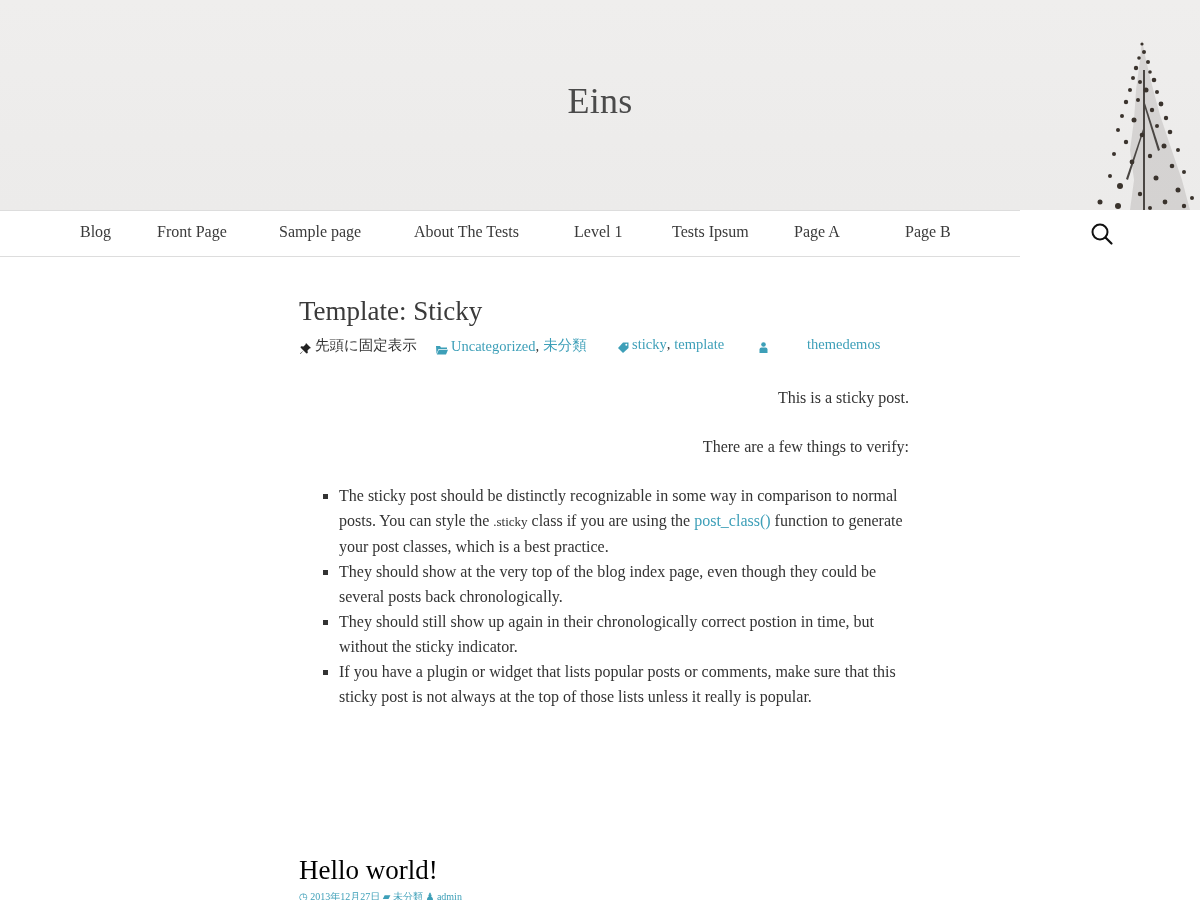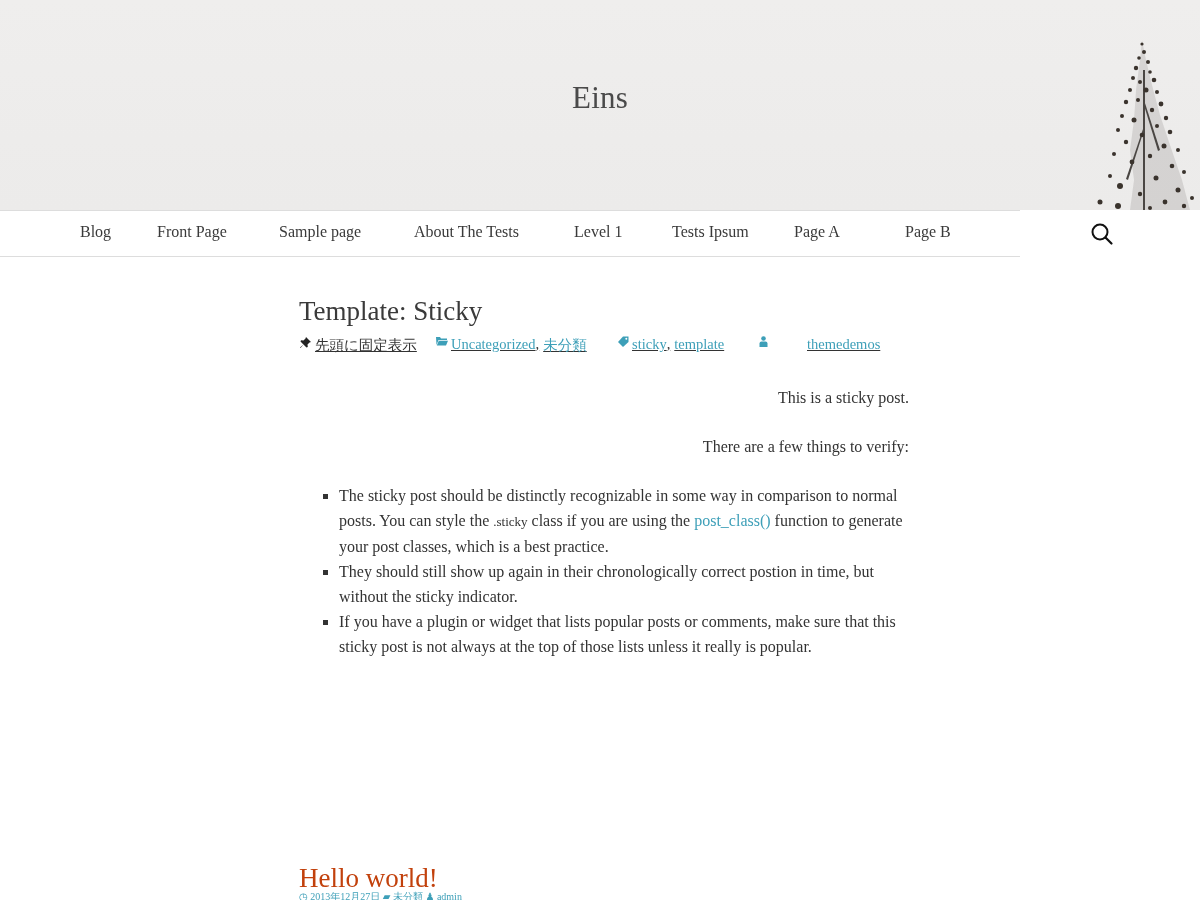--- a/index.html
+++ b/index.html
@@ -6,21 +6,21 @@
   html, body { width: 1200px; height: 900px; overflow: hidden; background: #ffffff; }
   body { font-family: "DejaVu Serif", "Liberation Serif", serif; color: #333333; position: relative; }
 
   .site-header {
     position: absolute; left: 0; top: 0; width: 1200px; height: 210px;
     background: linear-gradient(180deg, #efeeed 0%, #ecebea 100%);
     overflow: hidden;
   }
   .site-title {
     position: absolute; left: 0; top: 80px; width: 1200px; text-align: center;
-    font-size: 31px; color: #4a4a4a; font-weight: normal; letter-spacing: 0.2px;
+    font-size: 36px; color: #4a4a4a; font-weight: normal; letter-spacing: 0.2px;
     font-family: "Liberation Serif", "DejaVu Serif", serif;
   }
   .site-description {
     position: absolute; left: 0; top: 121px; width: 1200px; text-align: center;
     font-size: 16px; color: #555555;
     font-family: "Liberation Serif", "DejaVu Serif", serif;
   }
   .tree { position: absolute; right: 0; top: 30px; width: 140px; height: 180px; }
 
   .nav-bar {
@@ -35,21 +35,21 @@
 
   .content { position: absolute; left: 299px; top: 256px; width: 610px; }
   .entry-title {
     position: absolute; top: 40px; left: 0; font-size: 27px; font-weight: normal; color: #3a3a3a;
     font-family: "Liberation Serif", "DejaVu Serif", serif; white-space: nowrap;
   }
   .entry-meta {
     position: absolute; top: 80px; left: 0; font-size: 14.5px; white-space: nowrap;
     font-family: "Liberation Serif", "DejaVu Serif", serif;
   }
-  .meta-group { position: absolute; top: 0; display: flex; align-items: flex-start; text-decoration: underline; }
+  .meta-group { position: absolute; top: 0; display: flex; align-items: flex-end; }
   .meta-sticky { left: 0; color: #333333; }
   .meta-cats { left: 137px; }
   .meta-tags { left: 319px; }
   .meta-author { left: 460px; gap: 36px; }
   .meta-link { color: #3d9fb8; text-decoration: none; cursor: pointer; }
   .meta-sep { color: #333333; margin-right: 4px; }
   .meta-icon { display: inline-block; margin-right: 3px; }
 
   .entry-content {
     position: absolute; top: 129px; left: 0; width: 610px; font-size: 16px; line-height: 25px;
@@ -58,22 +58,22 @@
   .entry-content p { margin-bottom: 24px; text-align: right; }
   .entry-content ul { list-style: none; margin-left: 40px; margin-top: 14px; }
   .entry-content li { position: relative; width: 570px; }
   .entry-content li::before {
     content: ""; position: absolute; left: -16px; top: 11px; width: 5px; height: 5px; background: #333333;
   }
   .code { font-size: 13px; }
   .inline-link { color: #3d9fb8; text-decoration: none; cursor: pointer; }
 
   .entry2-title {
-    position: absolute; top: 599px; left: 0; font-size: 27px; font-weight: normal; color: #c2410c;
-    font-family: "Liberation Serif", "DejaVu Serif", serif; white-space: nowrap; margin-top: 8px;
+    position: absolute; top: 599px; left: 0; font-size: 27px; font-weight: normal; color: #000000;
+    font-family: "Liberation Serif", "DejaVu Serif", serif; white-space: nowrap;
   }
   .entry2-meta {
     position: absolute; top: 634px; left: 0; height: 10px; width: 560px; overflow: hidden;
     font-size: 10px; color: #3d9fb8; white-space: nowrap;
     font-family: "Liberation Serif", "DejaVu Serif", serif;
   }
 </style>
 </head>
 <body>
 
@@ -188,20 +188,21 @@
         </svg>
         <a class="meta-link">themedemos</a>
       </span>
     </div>
 
     <div class="entry-content">
       <p>This is a sticky post.</p>
       <p>There are a few things to verify:</p>
       <ul>
         <li><span>The sticky post should be distinctly recognizable in some way in comparison to normal posts. You can style the </span><span class="code">.sticky</span><span> class if you are using the </span><a class="inline-link">post_class()</a><span> function to generate your post classes, which is a best practice.</span></li>
+        <li>They should show at the very top of the blog index page, even though they could be several posts back chronologically.</li>
         <li>They should still show up again in their chronologically correct postion in time, but without the sticky indicator.</li>
         <li>If you have a plugin or widget that lists popular posts or comments, make sure that this sticky post is not always at the top of those lists unless it really is popular.</li>
       </ul>
     </div>
   </article>
 
   <article>
     <h1 class="entry2-title">Hello world!</h1>
     <div class="entry2-meta">◷ 2013年12月27日     ▰ 未分類     ♟ admin</div>
   </article>

